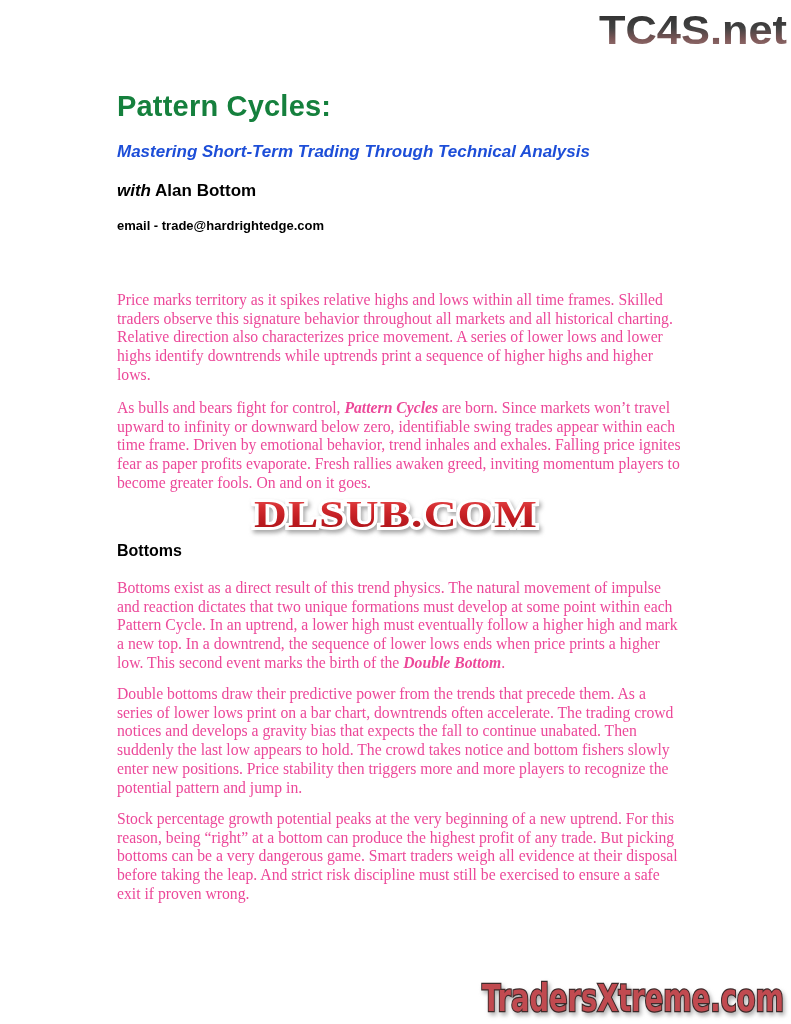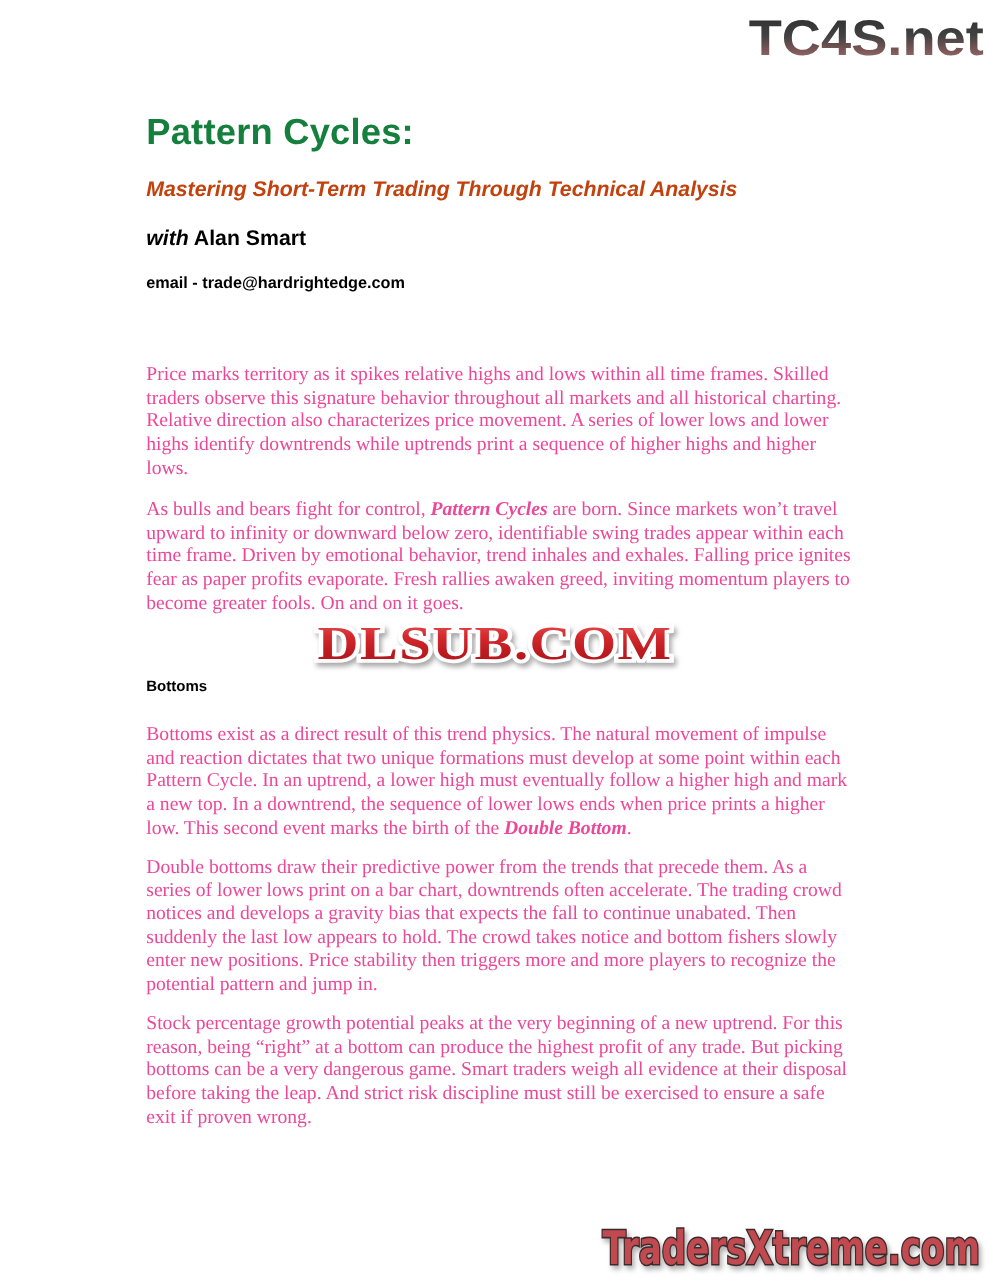--- a/index.html
+++ b/index.html
@@ -13,34 +13,34 @@
     font-size:15.7px; line-height:18.7px; color:#ec4899;
     font-family:"Liberation Serif", serif; text-align:left;
   }
   .para b i, .para .emph { font-weight:bold; font-style:italic; }
   .title {
     font-family:"Liberation Sans", sans-serif; font-weight:bold;
     font-size:29px; color:#15803d; letter-spacing:0.2px;
   }
   .subtitle {
     font-family:"Liberation Sans", sans-serif; font-weight:bold;
-    font-style:italic; font-size:17px; color:#c2410c;
+    font-style:italic; font-size:17px; color:#1d4ed8;
   }
   .byline {
     font-family:"Liberation Sans", sans-serif; font-weight:bold;
     font-size:17px; color:#000;
   }
   .byline .with { font-style:italic; }
   .email {
     font-family:"Liberation Sans", sans-serif; font-weight:bold;
     font-size:13px; color:#000;
   }
   .heading {
     font-family:"Liberation Sans", sans-serif; font-weight:bold;
-    font-size:12px; color:#000;
+    font-size:16px; color:#000;
   }
   svg text { user-select:none; }
 </style>
 </head>
 <body>
 
 <svg class="abs" style="top:4px; left:596px;" width="195" height="50" viewBox="0 0 195 50">
   <defs>
     <linearGradient id="tcgrad" x1="0" y1="0" x2="0" y2="1">
       <stop offset="0" stop-color="#2b2b2b"></stop>
@@ -50,21 +50,21 @@
     </linearGradient>
   </defs>
   <text x="97" y="40" text-anchor="middle" font-family="Liberation Sans, sans-serif" font-weight="bold" font-size="40" fill="url(#tcgrad)" textLength="188" lengthAdjust="spacingAndGlyphs">TC4S.net</text>
 </svg>
 
 <div class="abs col title" style="top:90px;">Pattern Cycles:</div>
 
 <div class="abs col subtitle" style="top:142px;">Mastering Short-Term Trading Through Technical Analysis</div>
 
 <div class="abs col byline" style="top:181px;">
-  <span class="with">with</span><span> </span><span>Alan Smart</span>
+  <span class="with">with</span><span> </span><span>Alan Bottom</span>
 </div>
 
 <div class="abs col email" style="top:218px;">email - trade@hardrightedge.com</div>
 
 <div class="abs col para" style="top:291px;"><span>Price marks territory as it spikes relative highs and lows within all time frames. Skilled traders observe this signature behavior throughout all markets and all historical charting. Relative direction also characterizes price movement. A series of lower lows and lower highs identify downtrends while uptrends print a sequence of higher highs and higher lows.</span></div>
 
 <div class="abs col para" style="top:399px;"><span>As bulls and bears fight for control, </span><span class="emph">Pattern Cycles</span><span> are born. Since markets won’t travel upward to infinity or downward below zero, identifiable swing trades appear within each time frame. Driven by emotional behavior, trend inhales and exhales. Falling price ignites fear as paper profits evaporate. Fresh rallies awaken greed, inviting momentum players to become greater fools. On and on it goes.</span></div>
 
 <svg class="abs" style="top:487px; left:245px;" width="302" height="54" viewBox="0 0 302 54">
   <defs>

